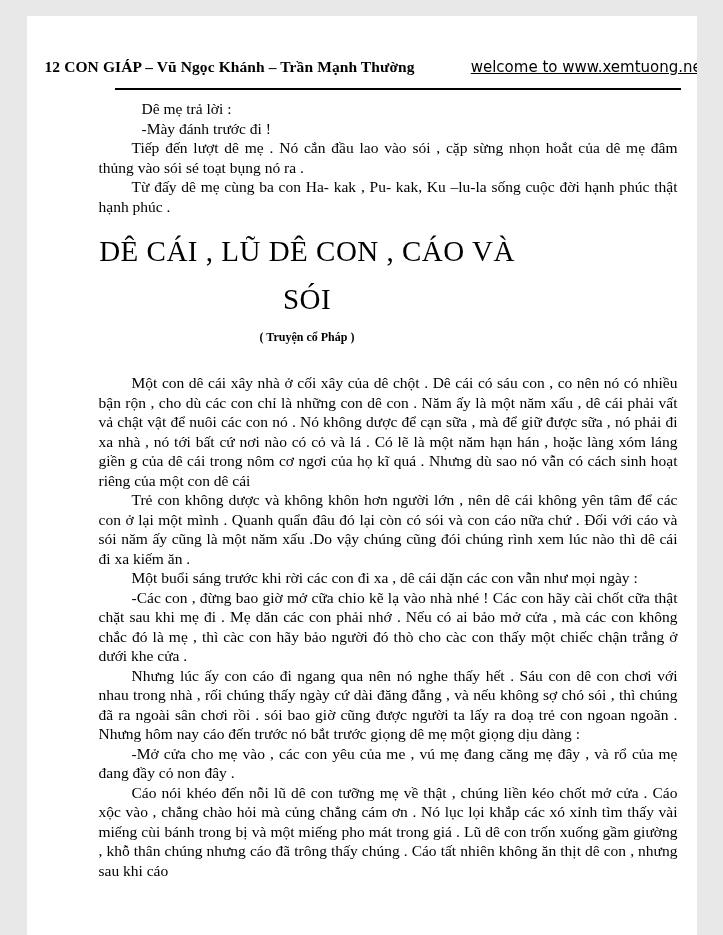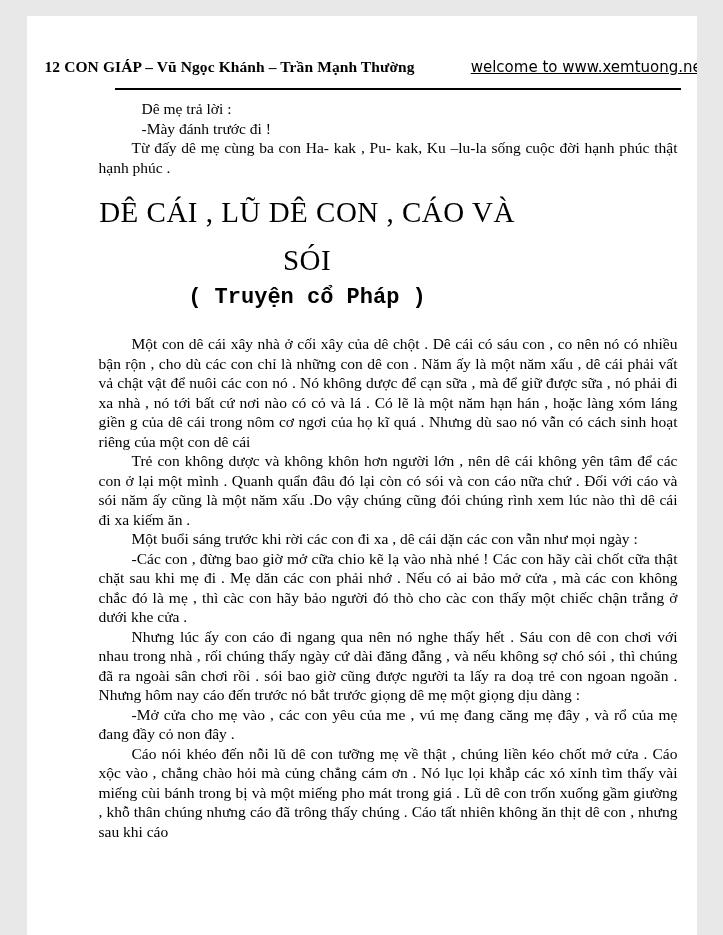--- a/index.html
+++ b/index.html
@@ -70,44 +70,44 @@
     padding-right: 162px;   
     margin-top: 11px;
   }
   .story-title {
     font-size: 29px;
     line-height: 48px;
     letter-spacing: 0.5px;
     font-weight: normal;
   }
   .story-subtitle {
-    font-size: 22px;
+    font-size: 12px;
     line-height: 22px;
     font-weight: bold;
     margin-top: 3px !important;
-    font-family: Liberation Mono, monospace;
   }
   .story-body-start { margin-top: 25px !important; font-family: Liberation Serif, serif; }
 </style>
 </head>
 <body>
 
 <div class="page">
 
   <div class="header-row">
     <span class="book-title">12 CON GIÁP – Vũ Ngọc Khánh – Trần Mạnh Thường</span>
     <span class="site-link">welcome to www.xemtuong.net</span>
     <span class="page-number">26</span>
   </div>
   <hr class="header-rule">
 
   <div class="content">
 
     <p class="dialog">Dê mẹ trả lời :</p>
     <p class="dialog">-Mày đánh trước đi !</p>
+    <p class="para">Tiếp đến lượt dê mẹ . Nó cắn đầu lao vào sói , cặp sừng nhọn hoắt của dê mẹ đâm thủng vào sói sé toạt bụng nó ra .</p>
     <p class="para">Từ đấy dê mẹ cùng ba con Ha- kak , Pu- kak, Ku –lu-la sống cuộc đời hạnh phúc thật hạnh phúc .</p>
 
     <div class="title-block">
       <p class="story-title">DÊ CÁI , LŨ DÊ CON , CÁO VÀ SÓI</p>
       <p class="story-subtitle">( Truyện cổ Pháp )</p>
     </div>
 
     <p class="para story-body-start">Một con dê cái xây nhà ở cối xây của dê chột . Dê cái có sáu con , co nên nó có nhiều bận rộn , cho dù các con chỉ là những con dê con . Năm ấy là một năm xấu , dê cái phải vất vả chật vật để nuôi các con nó . Nó không dược để cạn sữa , mà để giữ được sữa , nó phải đi xa nhà , nó tới bất cứ nơi nào có cỏ và lá . Có lẽ là một năm hạn hán , hoặc làng xóm láng giền g của dê cái trong nôm cơ ngơi của họ kĩ quá . Nhưng dù sao nó vẫn có cách sinh hoạt riêng của một con dê cái</p>
     <p class="para">Trẻ con không dược và không khôn hơn người lớn , nên dê cái không yên tâm để các con ở lại một mình . Quanh quẩn đâu đó lại còn có sói và con cáo nữa chứ . Đối với cáo và sói năm ấy cũng là một năm xấu .Do vậy chúng cũng đói chúng rình xem lúc nào thì dê cái đi xa kiếm ăn .</p>
     <p class="para">Một buổi sáng trước khi rời các con đi xa , dê cái dặn các con vẫn như mọi ngày :</p>

